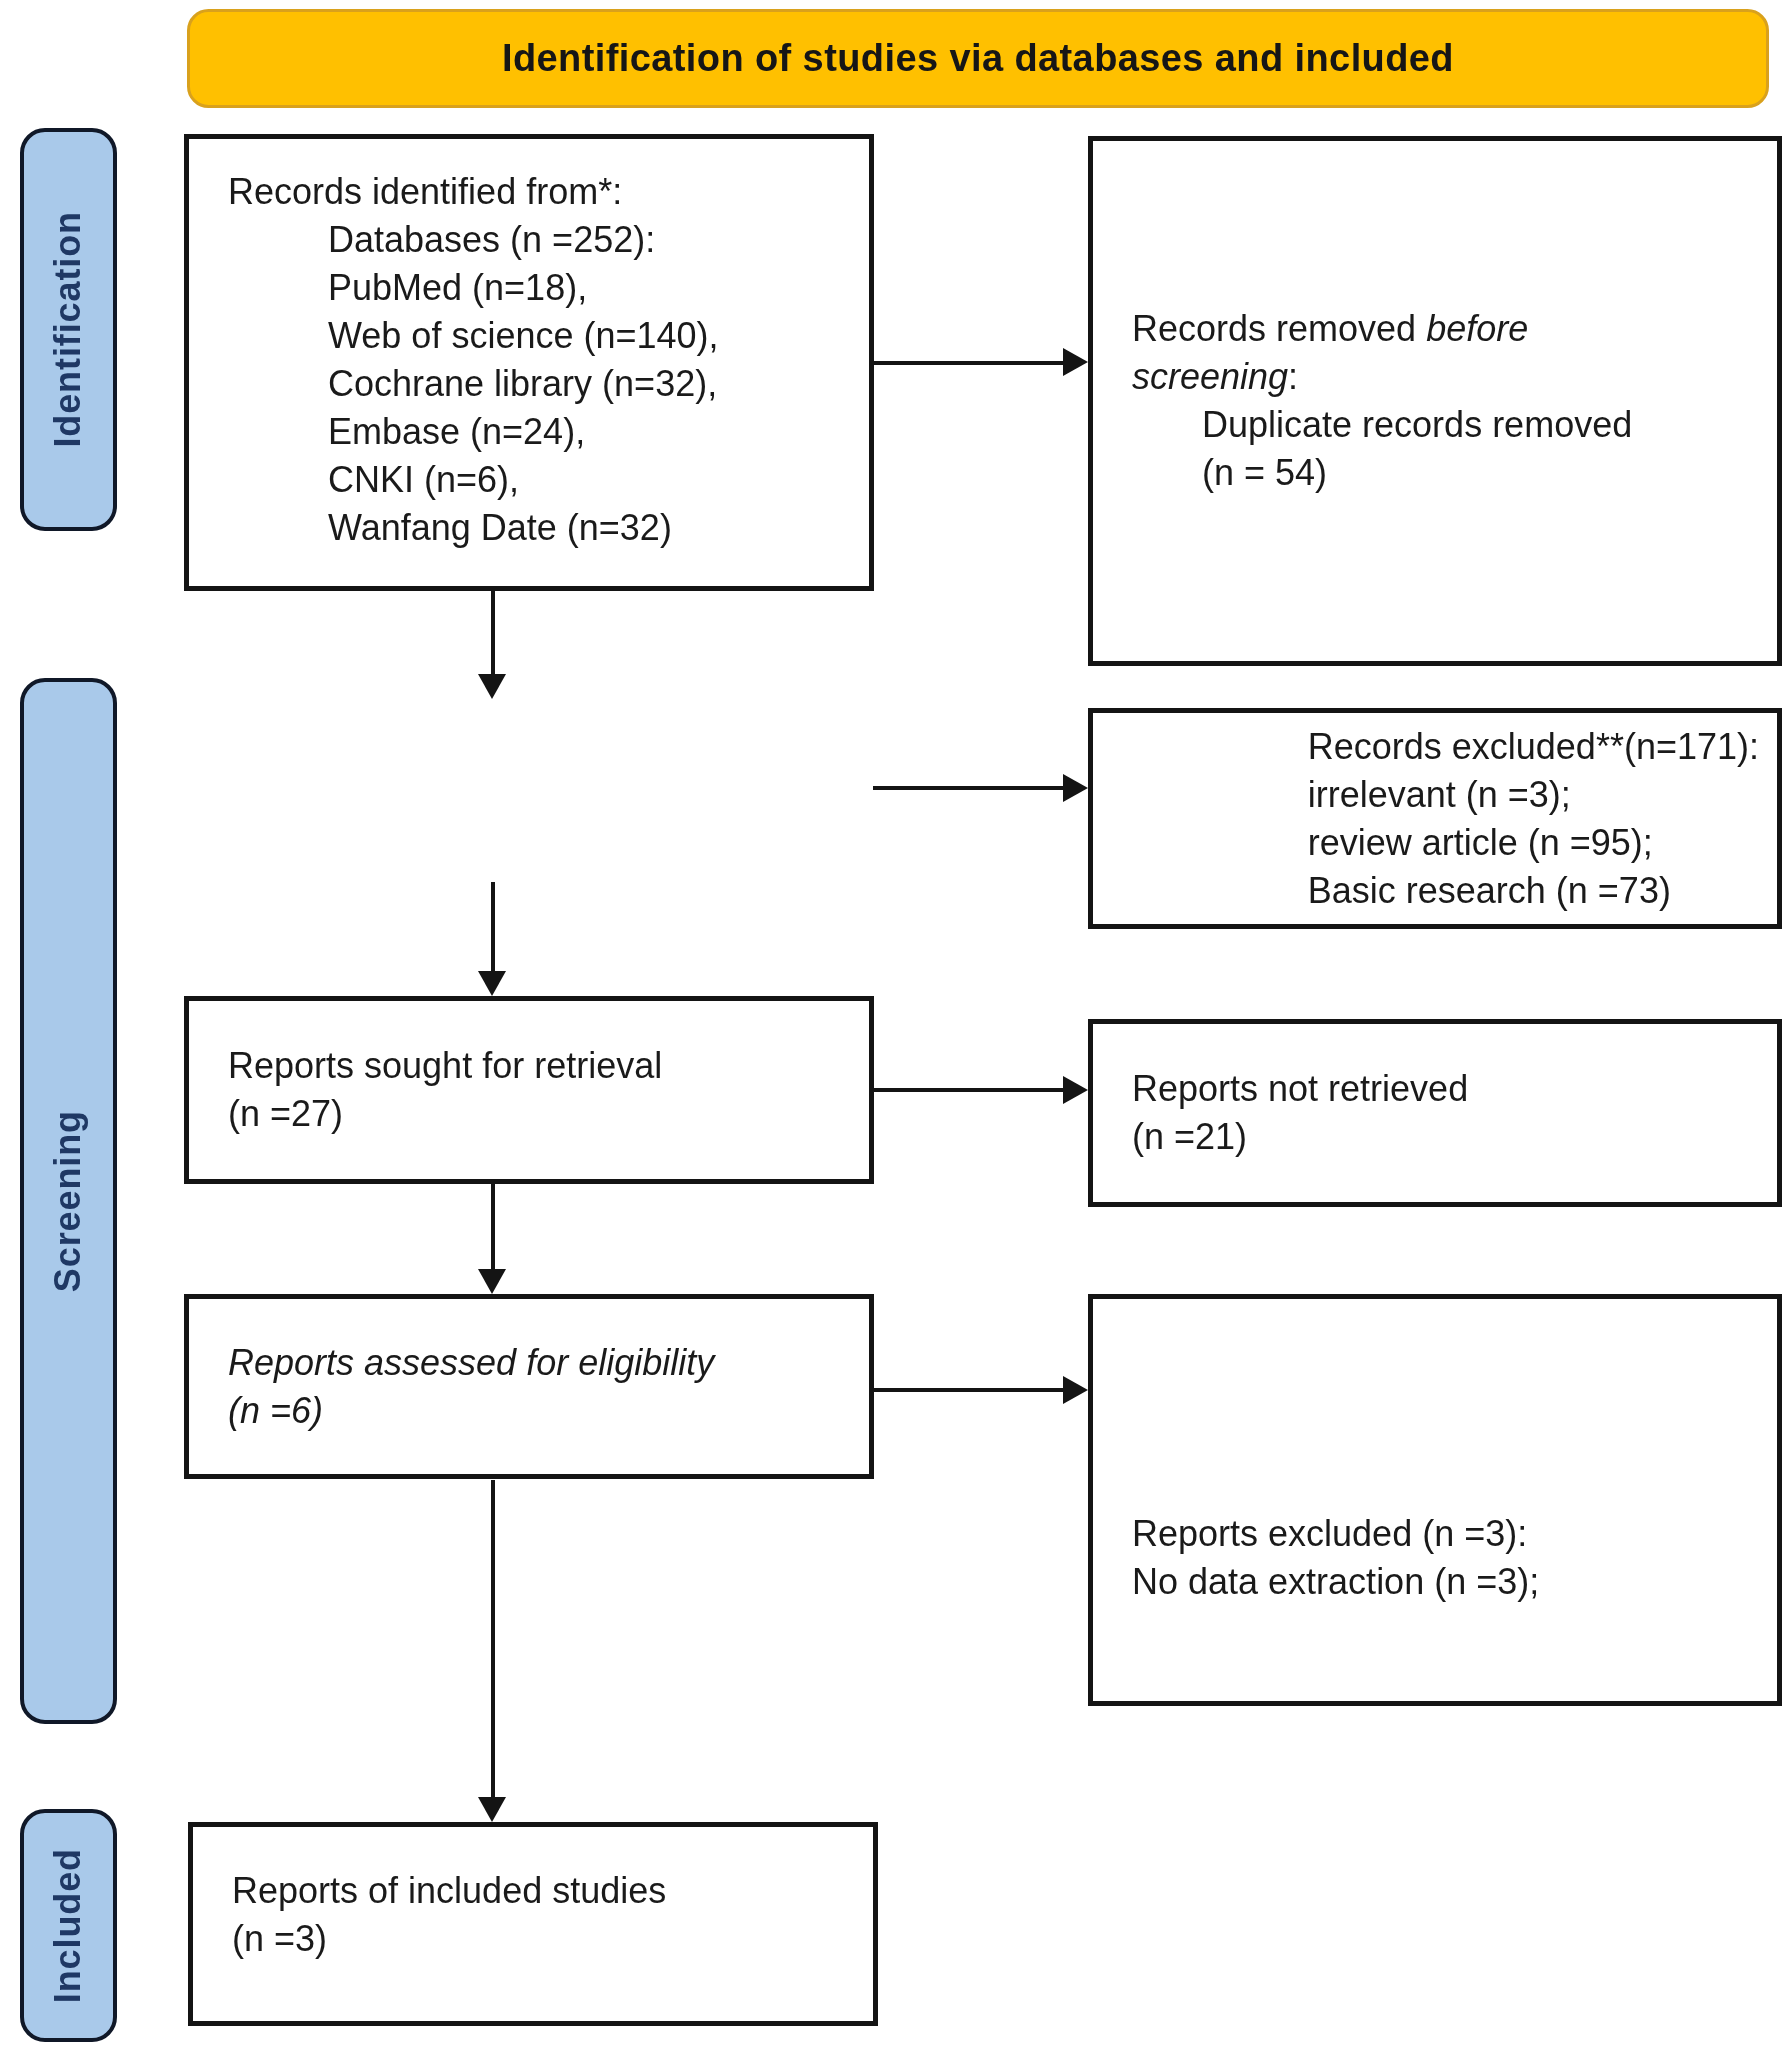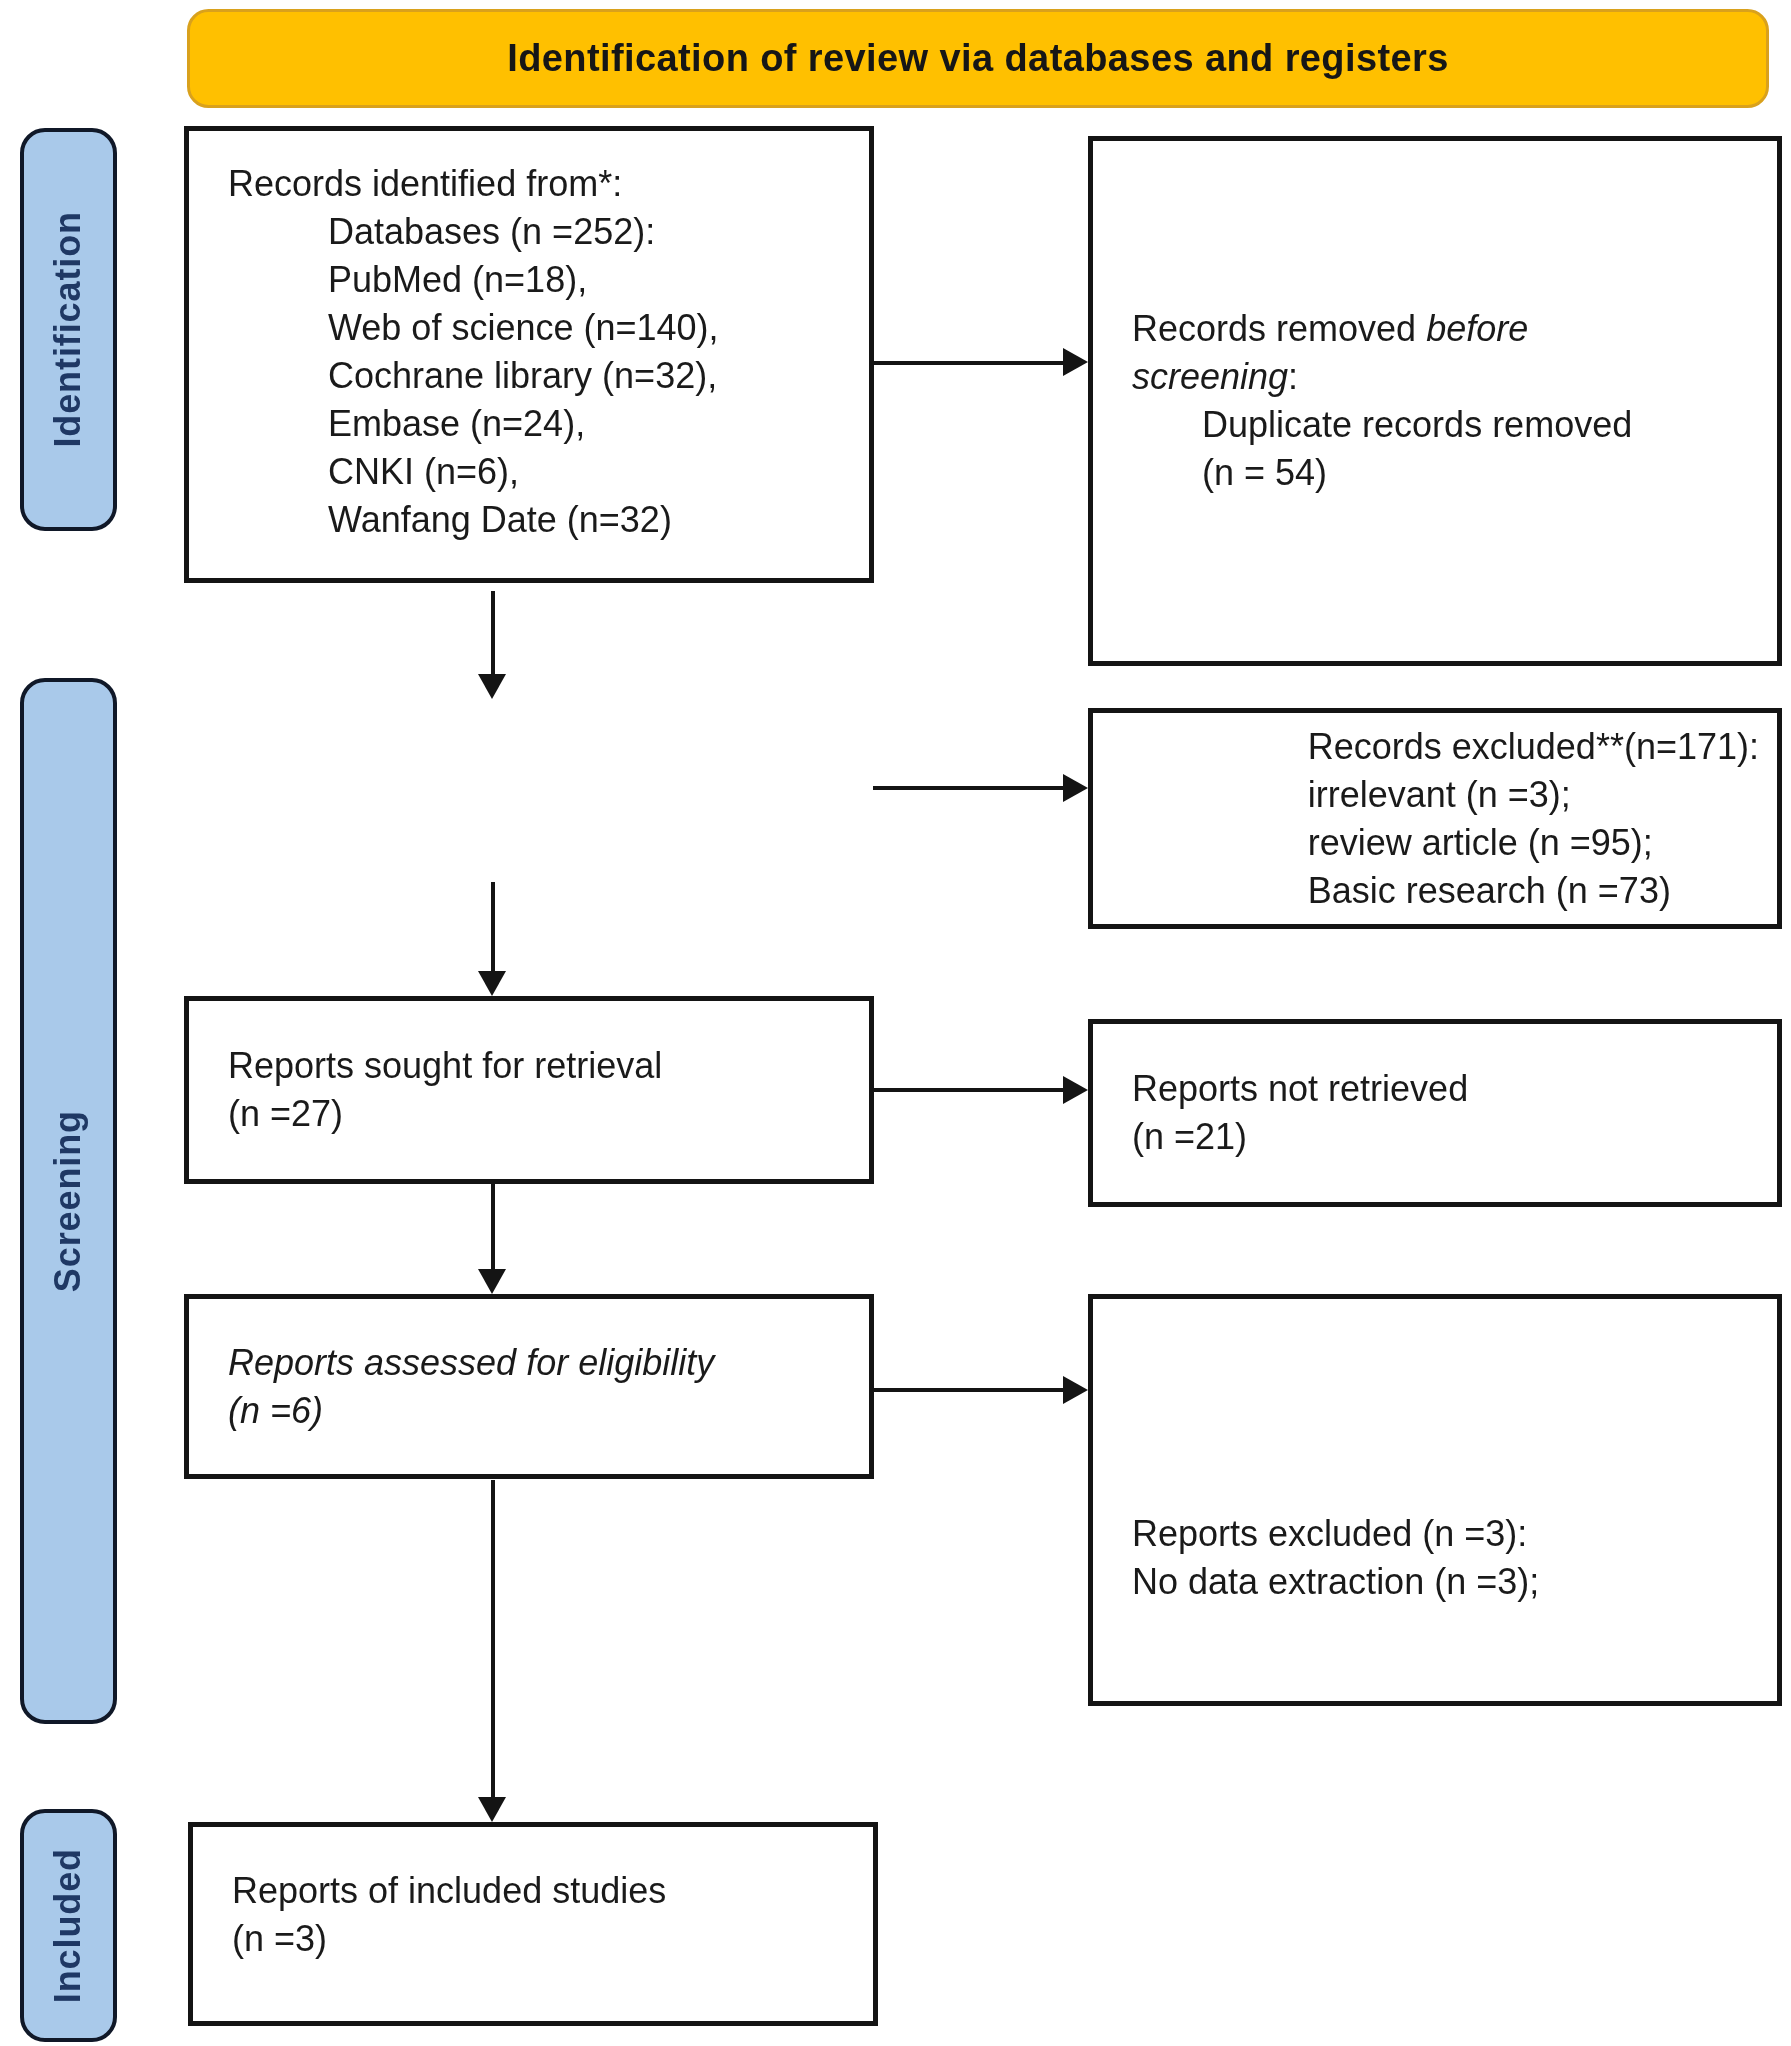--- a/index.html
+++ b/index.html
@@ -36,21 +36,21 @@
   .stage-included{top:1809px; height:233px;}
   
   .box{
     position:absolute; background:#ffffff; border:5.4px solid var(--box-border);
     box-sizing:border-box; display:flex; flex-direction:column; justify-content:center;
   }
   .box .line{font-size:36px; line-height:48px; white-space:nowrap;}
   .box .line.indent{padding-left:100px;}
   .seg-italic{font-style:italic;}
   .box-content{padding-left:39px; padding-right:18px;}
-  .box-identified{left:184px; top:126px; width:690px; height:457px; justify-content:flex-start;}
+  .box-identified{left:184px; top:134px; width:690px; height:457px; justify-content:flex-start;}
   .box-identified .box-content{padding-top:29px;}
   .box-screened{left:184px; top:699px; width:690px; height:183px;}
   .box-sought{left:184px; top:996px; width:690px; height:188px;}
   .box-assessed{left:184px; top:1294px; width:690px; height:185px;font-style:italic;}
   .box-included{left:188px; top:1822px; width:690px; height:204px; padding-bottom:18px;}
   .box-removed{left:1088px; top:136px; width:694px; height:530px;}
   .box-removed .line.indent{padding-left:70px;}
   .box-excluded-records{left:1088px; top:708px; width:694px; height:221px;align-items:flex-end;}
   .box-not-retrieved{left:1088px; top:1019px; width:694px; height:188px;}
   .box-excluded-reports{left:1088px; top:1294px; width:694px; height:412px; justify-content:center; padding-top:116px;}
@@ -63,21 +63,21 @@
   .h-head{position:absolute; left:1063px; width:0; height:0;
     border-top:14.3px solid transparent; border-bottom:14.3px solid transparent;
     border-left:25px solid var(--arrow);}
 </style>
 </head>
 <body>
 
 <div class="page">
 
   <div class="banner">
-    <span>Identification of review via databases and registers</span>
+    <span>Identification of studies via databases and included</span>
   </div>
 
   <div class="stage stage-identification">
     <span class="stage-text">Identification</span>
   </div>
   <div class="stage stage-screening">
     <span class="stage-text">Screening</span>
   </div>
   <div class="stage stage-included">
     <span class="stage-text">Included</span>

